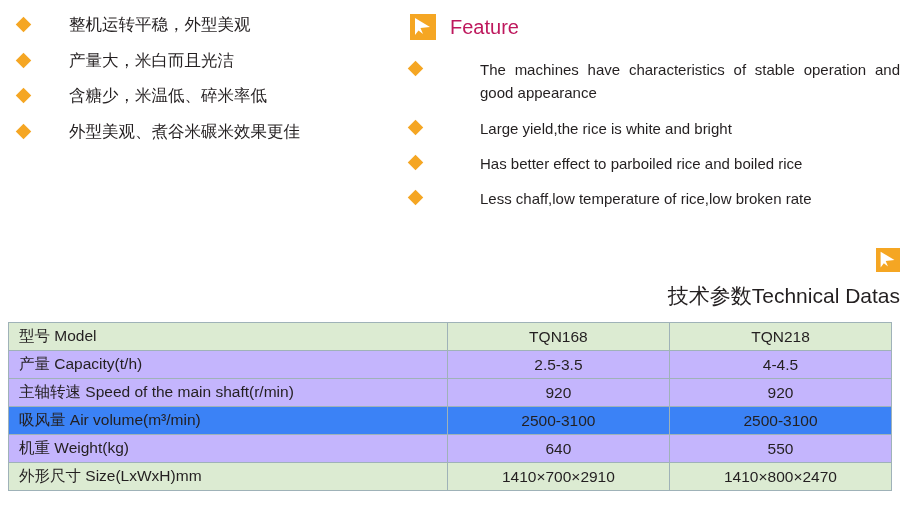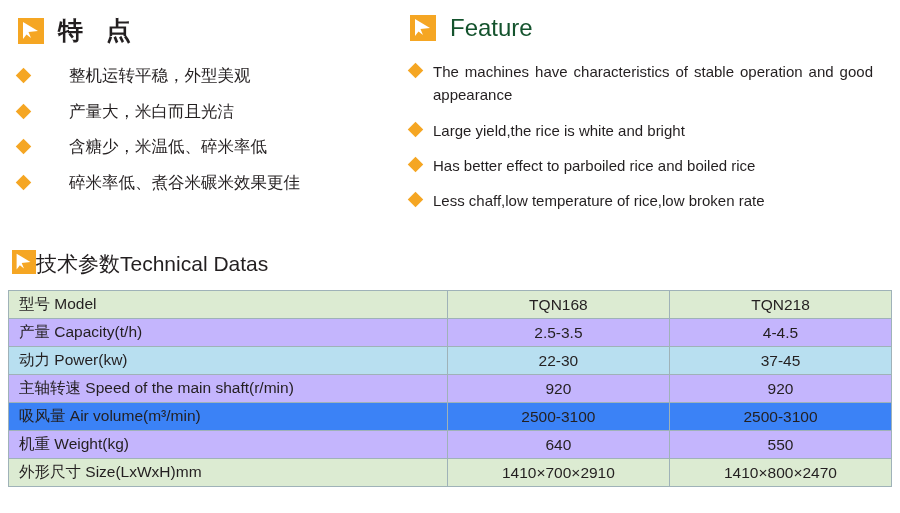--- a/index.html
+++ b/index.html
@@ -50,22 +50,22 @@
     gap: 14px;
     margin-bottom: 18px;
   }
   .sec-head .title-cn {
     font-size: 25px;
     font-weight: bold;
     letter-spacing: 8px;
     color: #231f20;
   }
   .sec-head .title-en {
-    font-size: 24px;
-    color: #14532d;
+    font-size: 20px;
+    color: #be185d;
   }
 
   ul.bullets {
     list-style: none;
     margin: 0;
     padding: 0;
   }
   ul.bullets li {
     display: flex;
     align-items: flex-start;
@@ -86,28 +86,30 @@
     color: #231f20;
     margin-left: 28px;
   }
   .bullet-en {
     font-size: 15px;
     line-height: 1.55;
     color: #231f20;
     text-align: justify;
     max-width: 440px;
   }
-  ul.bullets.en li { margin-bottom: 12px; }
+  ul.bullets.en li { margin-bottom: 12px; gap: 47px; }
 
   
   .tech-head {
     display: flex;
-    align-items: flex-start;
+    align-items: flex-end;
+    gap: 10px;
     padding: 10px 0 8px 12px;
     margin-top: 16px;
+    flex-direction: column;
   }
   .tech-head .tech-title {
     font-size: 21px;
     color: #231f20;
   }
 
   
   table.spec {
     border-collapse: collapse;
     width: 884px;
@@ -129,46 +131,37 @@
   tr.r-white td { background: #c4b5fd; }
   tr.r-blue td  { background: #b8dff0; }
   tr.r-yellow td{ background: #3b82f6; }
 </style>
 </head>
 <body>
 
 <div class="top-wrap">
 
   <div class="col-left">
-    <div class="sec-head">
-      <span class="flag-icon">
-        <svg width="26" height="26" viewBox="0 0 26 26">
-          <rect x="0" y="0" width="26" height="26" fill="#f5a623"></rect>
-          <path d="M5 4 L5 21 L8.5 16.5 L13 20 L10.5 14 L20 13 Z" fill="#ffffff"></path>
-        </svg>
-      </span>
-      <span class="title-cn">特 点</span>
-    </div>
 
     <ul class="bullets">
       <li>
         <span class="diamond"></span>
         <span class="bullet-cn">整机运转平稳，外型美观</span>
       </li>
       <li>
         <span class="diamond"></span>
         <span class="bullet-cn">产量大，米白而且光洁</span>
       </li>
       <li>
         <span class="diamond"></span>
         <span class="bullet-cn">含糖少，米温低、碎米率低</span>
       </li>
       <li>
         <span class="diamond"></span>
-        <span class="bullet-cn">碎米率低、煮谷米碾米效果更佳</span>
+        <span class="bullet-cn">外型美观、煮谷米碾米效果更佳</span>
       </li>
     </ul>
   </div>
 
   <div class="col-right">
     <div class="sec-head">
       <span class="flag-icon">
         <svg width="26" height="26" viewBox="0 0 26 26">
           <rect x="0" y="0" width="26" height="26" fill="#f5a623"></rect>
           <path d="M5 4 L5 21 L8.5 16.5 L13 20 L10.5 14 L20 13 Z" fill="#ffffff"></path>
@@ -213,25 +206,20 @@
     <tr class="r-green">
       <td class="label">型号  Model</td>
       <td class="val">TQN168</td>
       <td class="val">TQN218</td>
     </tr>
     <tr class="r-white">
       <td class="label">产量  Capacity(t/h)</td>
       <td class="val">2.5-3.5</td>
       <td class="val">4-4.5</td>
     </tr>
-    <tr class="r-blue">
-      <td class="label">动力  Power(kw)</td>
-      <td class="val">22-30</td>
-      <td class="val">37-45</td>
-    </tr>
     <tr class="r-white">
       <td class="label">主轴转速 Speed of the main shaft(r/min)</td>
       <td class="val">920</td>
       <td class="val">920</td>
     </tr>
     <tr class="r-yellow">
       <td class="label">吸风量 Air volume(m³/min)</td>
       <td class="val">2500-3100</td>
       <td class="val">2500-3100</td>
     </tr>

